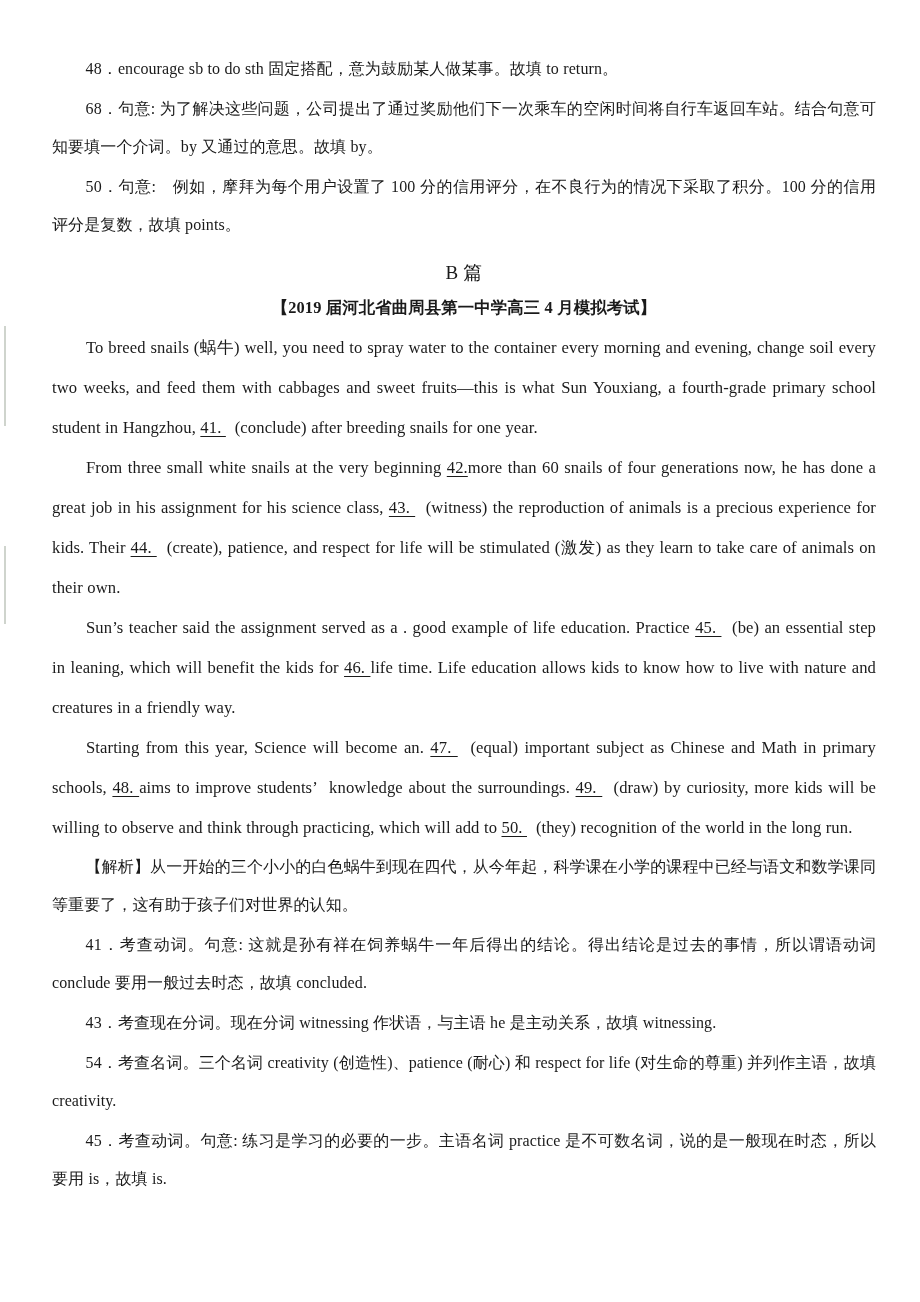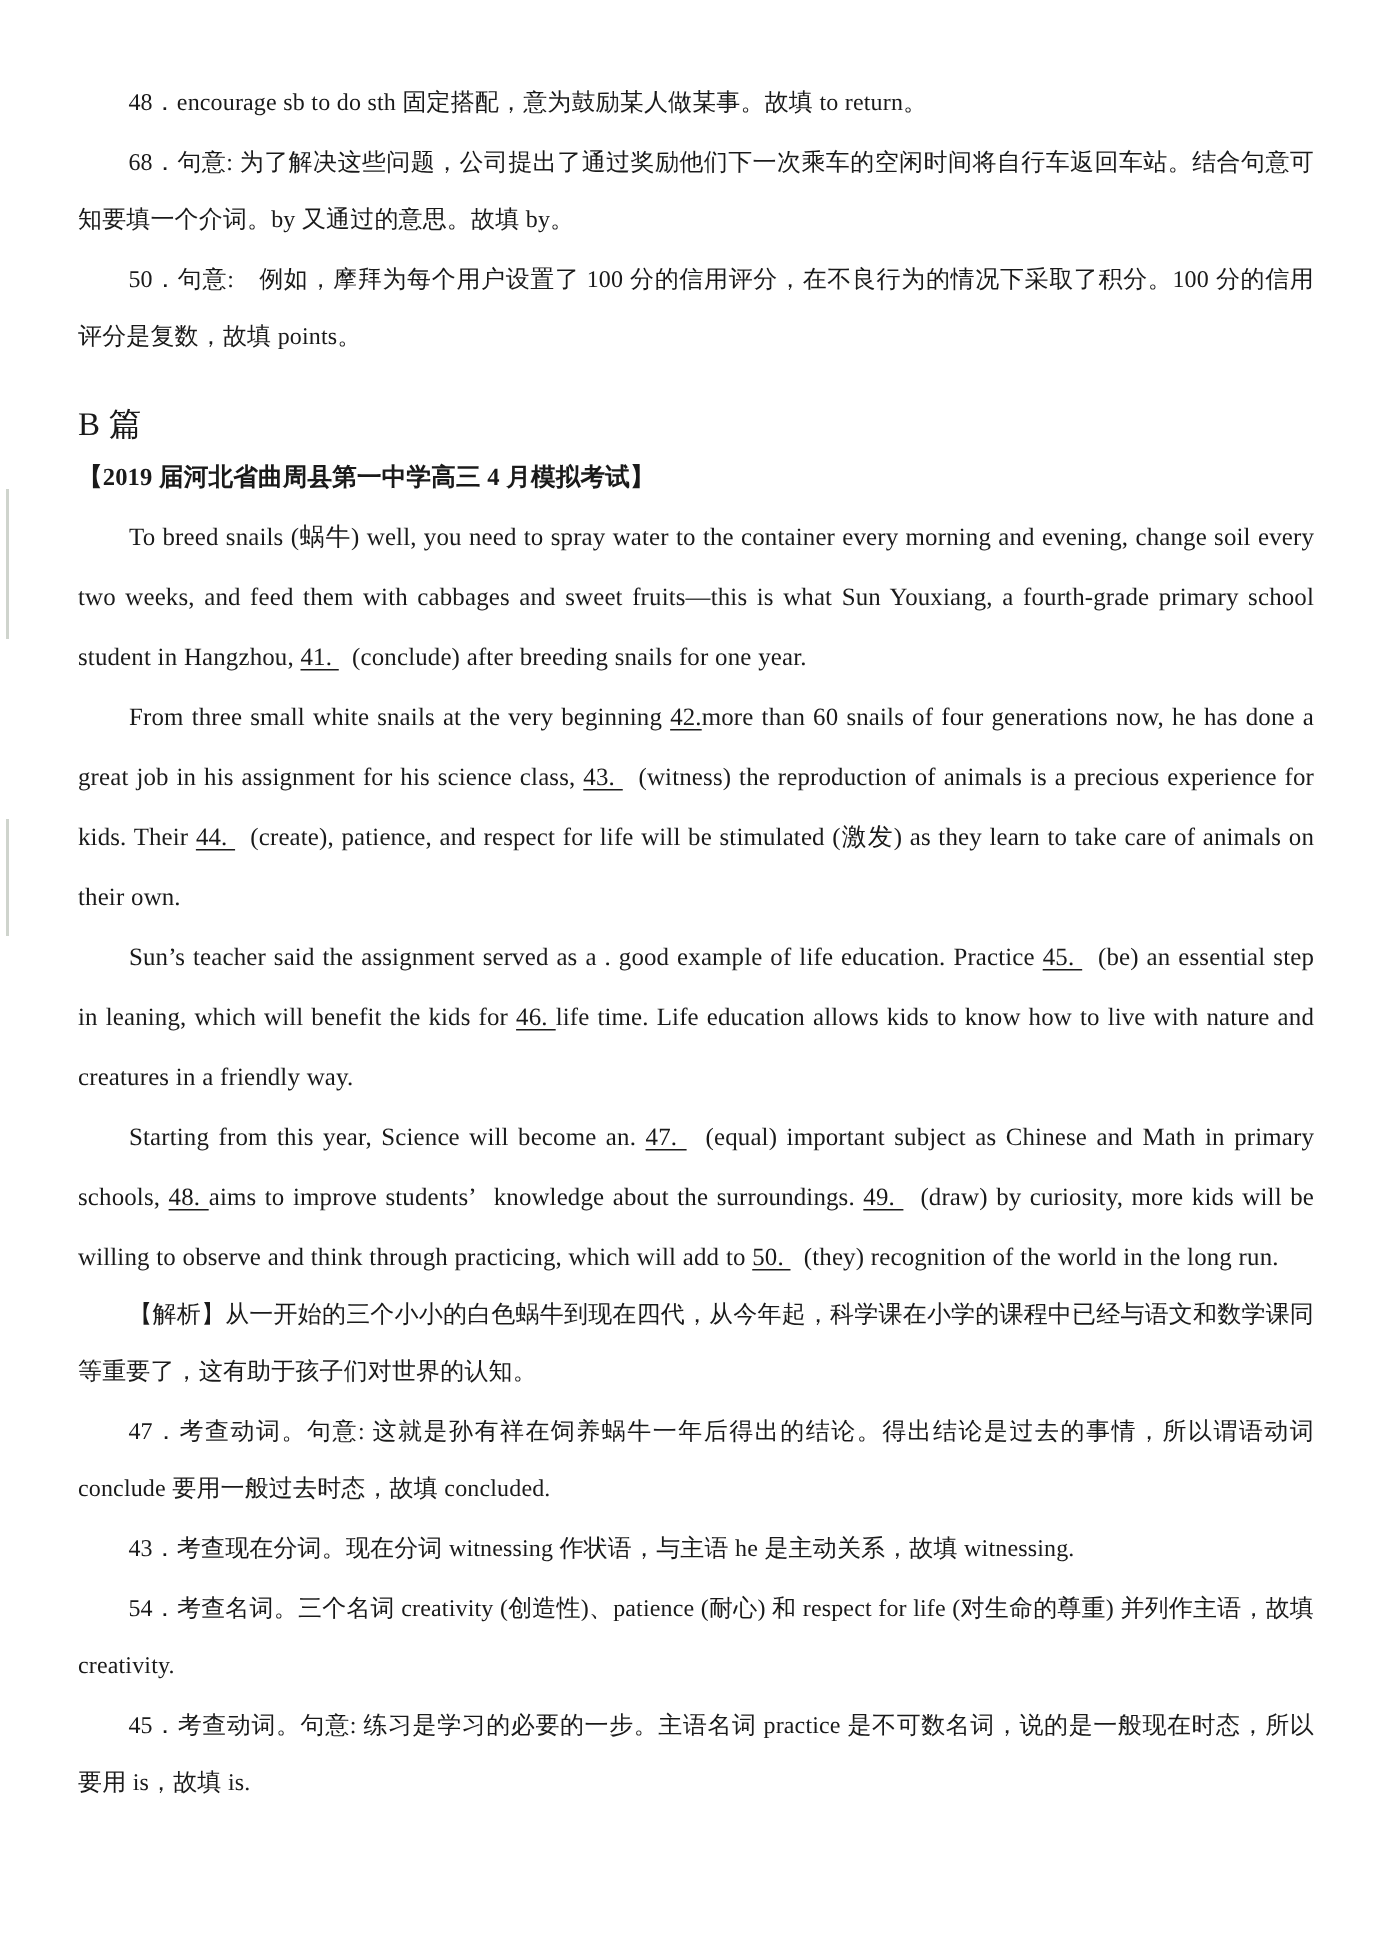--- a/index.html
+++ b/index.html
@@ -66,30 +66,31 @@
   }
 
   
   .passage {
     font-size: 16.6px;
     line-height: 40px;
     text-align: justify;
   }
 
   .center {
-    font-size: 22px;
+    text-align: center;
+    font-size: 19px;
     line-height: 34px;
-    margin-top: 22px;
+    margin-top: 12px;
   }
 
   .section-head {
     font-size: 16.4px;
     line-height: 36px;
     font-weight: 700;
-    text-align: left;
+    text-align: center;
   }
 
   .blank {
     text-decoration: underline;
     text-underline-offset: 2.5px;
     white-space: nowrap;
   }
 
   
   .b-after-6  { margin-bottom: 6px; }
@@ -118,21 +119,21 @@
     <p class="passage indent"><span>To breed snails (蜗牛) well, you need to spray water to the container every morning and evening, change soil every two weeks, and feed them with cabbages and sweet fruits—this is what Sun Youxiang, a fourth-grade primary school student in Hangzhou, </span><span class="blank">41.&nbsp;</span><span>&nbsp; (conclude) after breeding snails for one year.</span></p>
 
     <p class="passage indent"><span>From three small white snails at the very beginning </span><span class="blank">42.</span><span>more than 60 snails of four generations now, he has done a great job in his assignment for his science class, </span><span class="blank">43.&nbsp;</span><span>&nbsp; (witness) the reproduction of animals is a precious experience for kids. Their </span><span class="blank">44.&nbsp;</span><span>&nbsp; (create), patience, and respect for life will be stimulated (激发) as they learn to take care of animals on their own.</span></p>
 
     <p class="passage indent"><span>Sun’s teacher said the assignment served as a . good example of life education. Practice </span><span class="blank">45.&nbsp;</span><span>&nbsp; (be) an essential step in leaning, which will benefit the kids for </span><span class="blank">46.&nbsp;</span><span>life time. Life education allows kids to know how to live with nature and creatures in a friendly way.</span></p>
 
     <p class="passage indent"><span>Starting from this year, Science will become an. </span><span class="blank">47.&nbsp;</span><span>&nbsp; (equal) important subject as Chinese and Math in primary schools, </span><span class="blank">48.&nbsp;</span><span>aims to improve students’&nbsp; knowledge about the surroundings. </span><span class="blank">49.&nbsp;</span><span>&nbsp; (draw) by curiosity, more kids will be willing to observe and think through practicing, which will add to </span><span class="blank">50.&nbsp;</span><span>&nbsp; (they) recognition of the world in the long run.</span></p>
 
     <p class="key indent-cn b-after-2">【解析】从一开始的三个小小的白色蜗牛到现在四代，从今年起，科学课在小学的课程中已经与语文和数学课同等重要了，这有助于孩子们对世界的认知。</p>
 
-    <p class="key indent-cn b-after-2">47．考查动词。句意: 这就是孙有祥在饲养蜗牛一年后得出的结论。得出结论是过去的事情，所以谓语动词 conclude 要用一般过去时态，故填 concluded.</p>
+    <p class="key indent-cn b-after-2">41．考查动词。句意: 这就是孙有祥在饲养蜗牛一年后得出的结论。得出结论是过去的事情，所以谓语动词 conclude 要用一般过去时态，故填 concluded.</p>
 
 
     <p class="key indent-cn b-after-2">43．考查现在分词。现在分词 witnessing 作状语，与主语 he 是主动关系，故填 witnessing.</p>
 
     <p class="key indent-cn b-after-2">54．考查名词。三个名词 creativity (创造性)、patience (耐心) 和 respect for life (对生命的尊重) 并列作主语，故填 creativity.</p>
 
     <p class="key indent-cn">45．考查动词。句意: 练习是学习的必要的一步。主语名词 practice 是不可数名词，说的是一般现在时态，所以要用 is，故填 is.</p>
 
   </div>
 </div>

